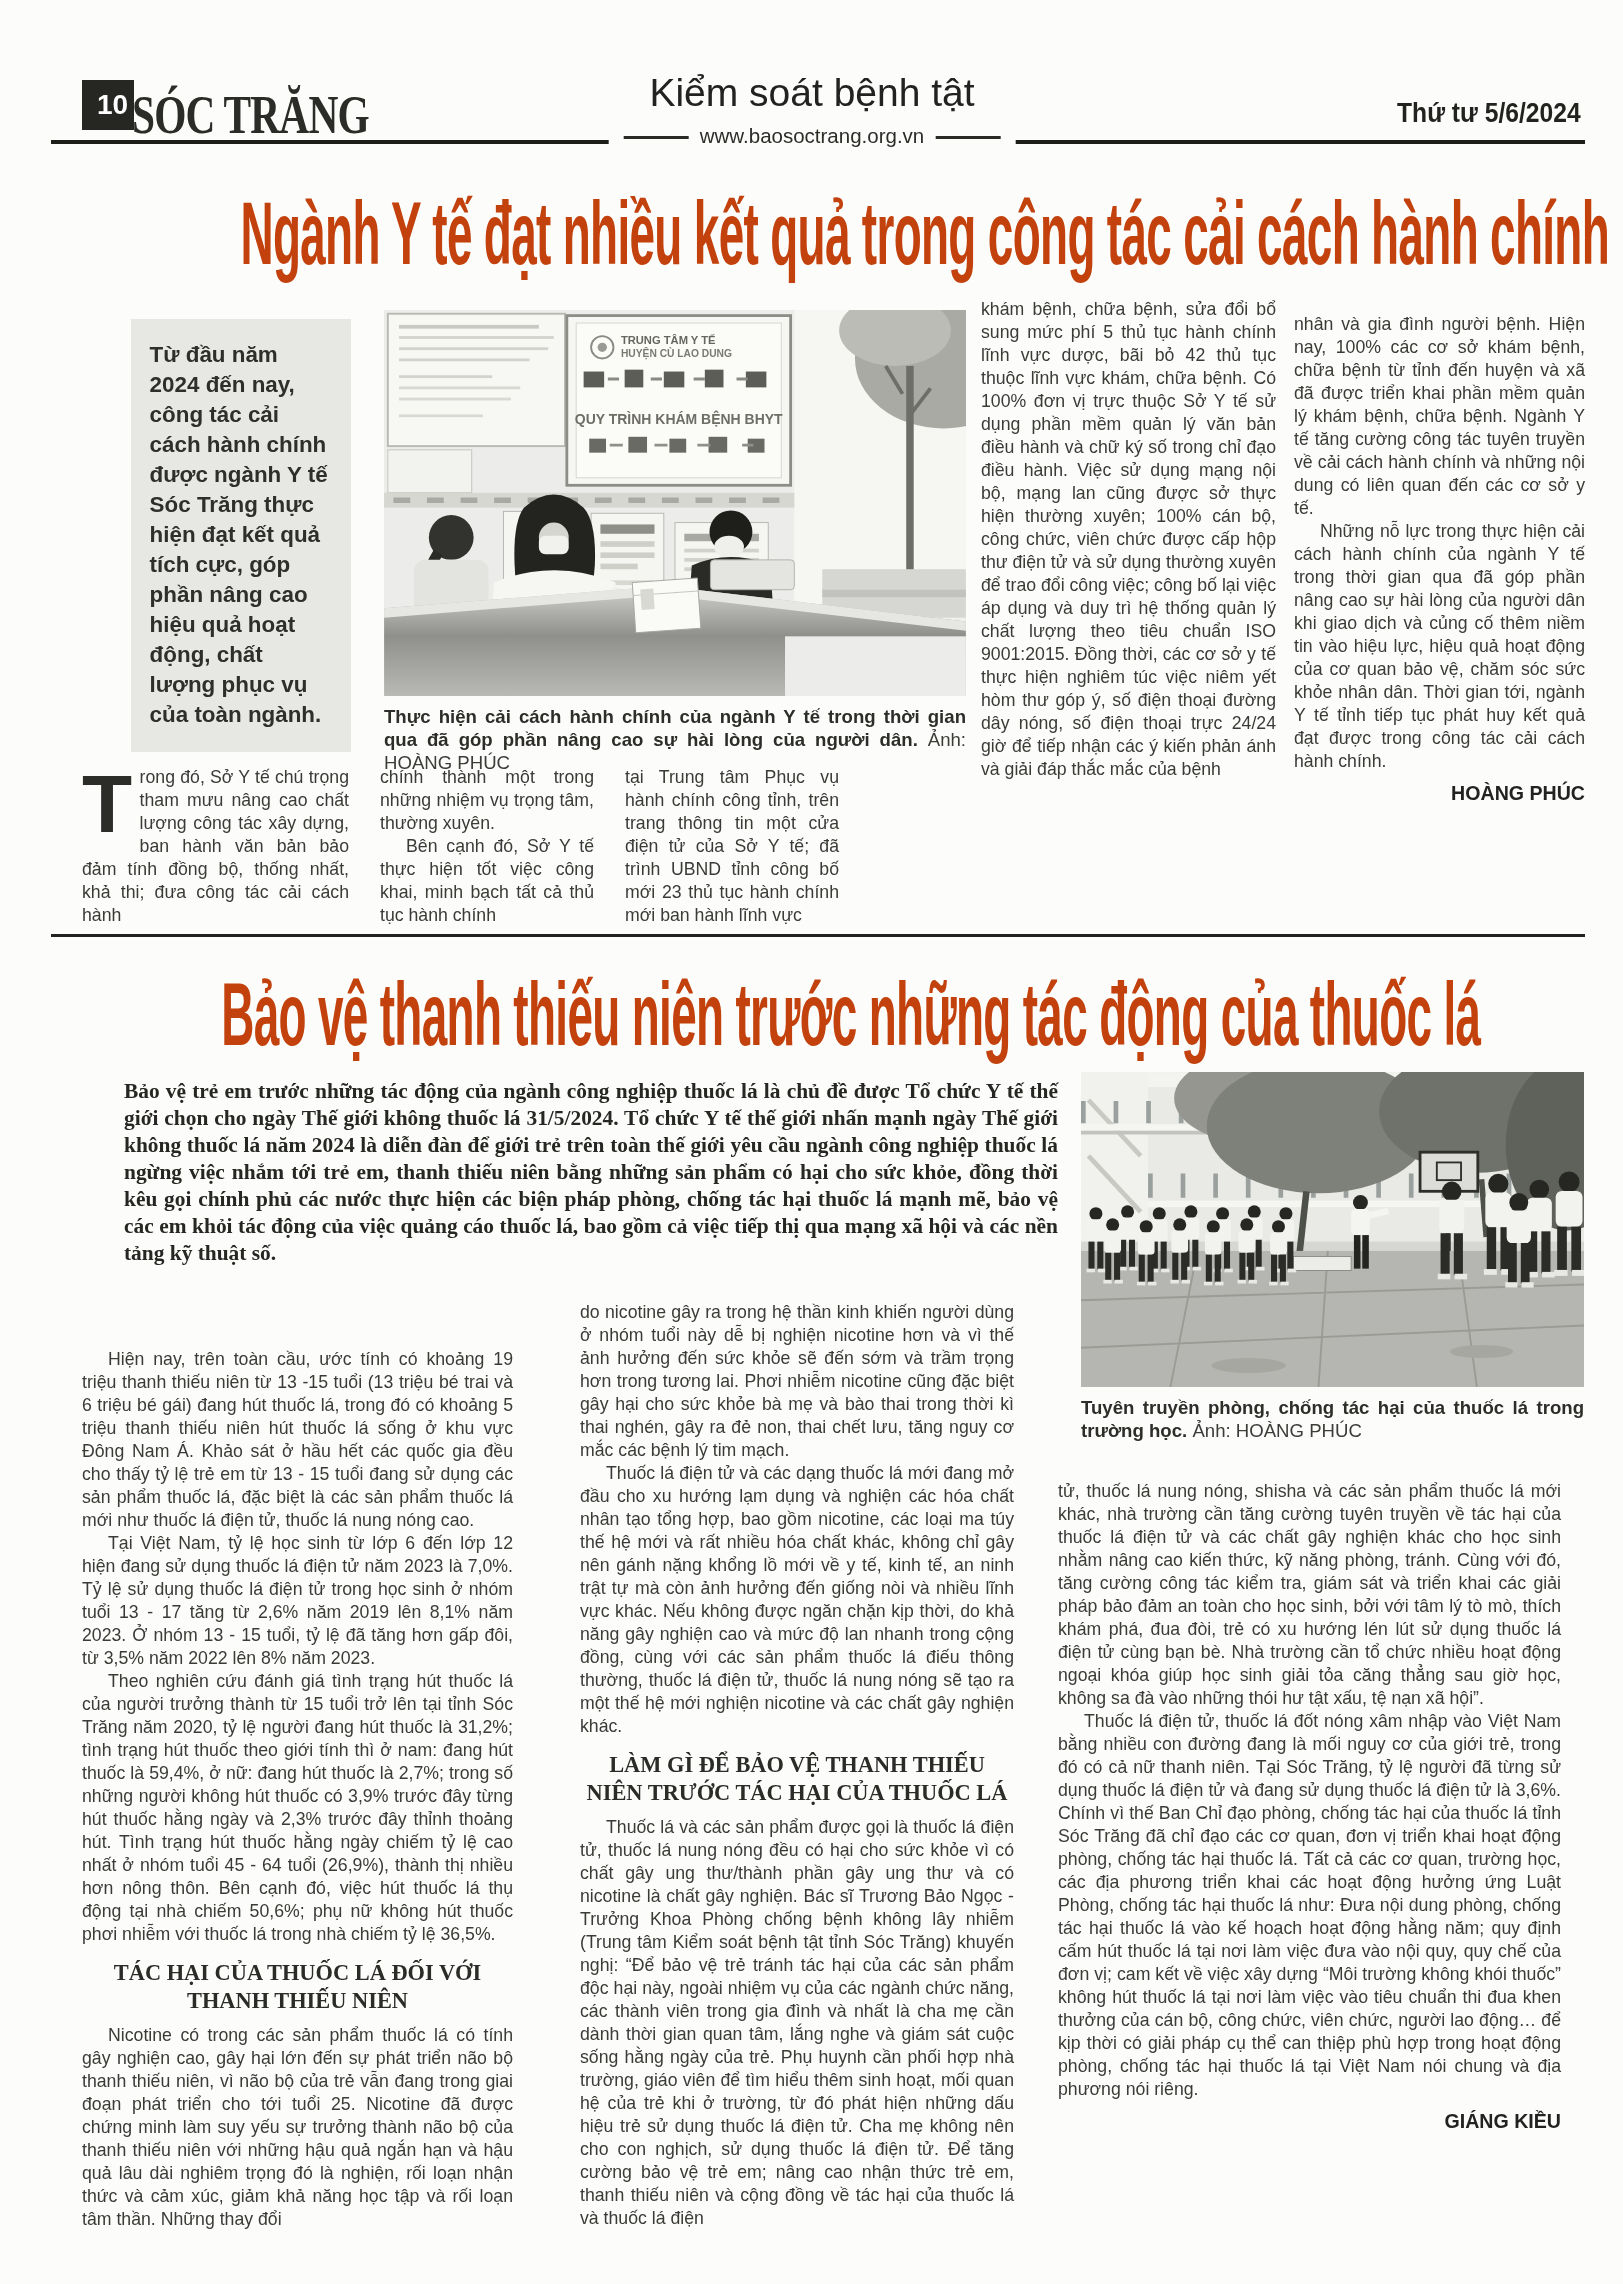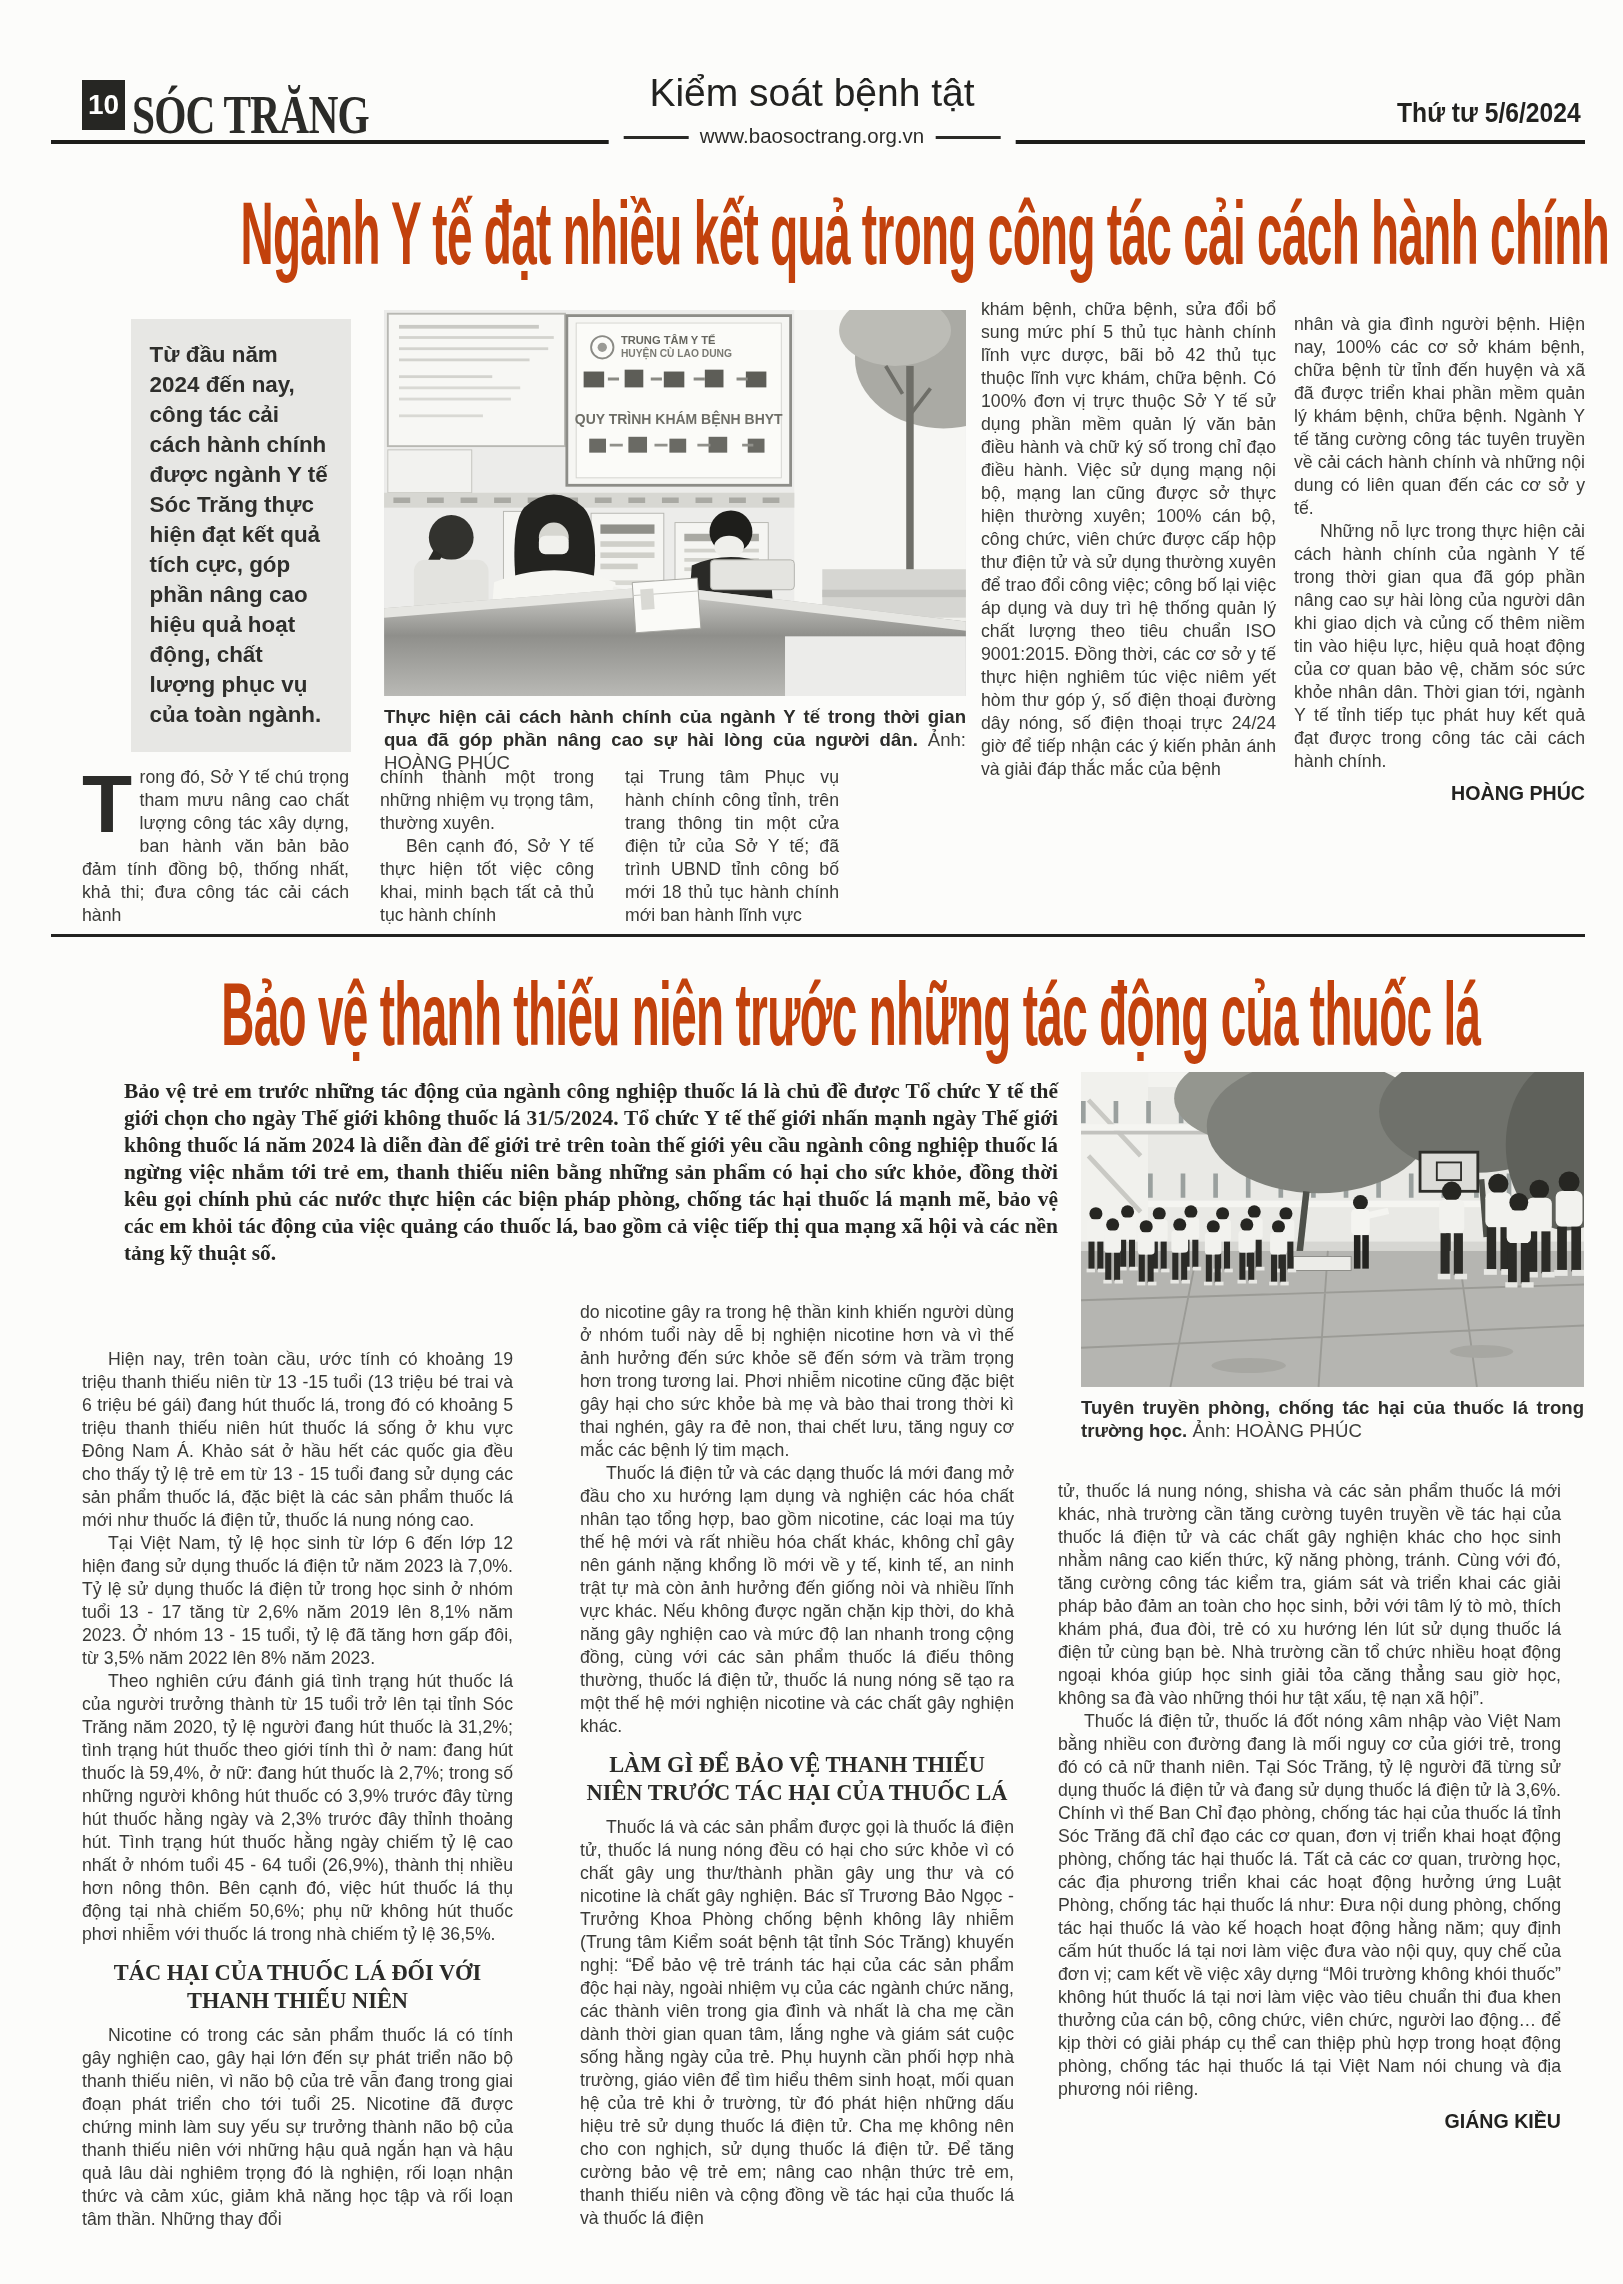--- a/index.html
+++ b/index.html
@@ -5,21 +5,21 @@
   html,body{margin:0;padding:0;background:#9a9a97;}
   #page{
     position:relative;width:1624px;height:2285px;background:#fcfcfa;
     font-family:"Liberation Sans",sans-serif;color:#333330;overflow:hidden;
     margin:0 auto;
   }
   .abs{position:absolute;}
 
   
   .pagenum{left:82px;top:80px;width:43px;height:50px;background:#262623;color:#fff;
-    display:flex;align-items:center;justify-content:center;font-weight:bold;font-size:28px;}
+    display:flex;align-items:center;justify-content:center;font-weight:bold;font-size:28px;padding-left:9px;}
   .masthead{left:132px;top:82px;font-family:"Liberation Serif",serif;font-weight:700;
     font-size:47px;letter-spacing:-0.9px;color:#2b2b28;transform:scale(.88,1.18);
     transform-origin:left top;white-space:nowrap;}
   .section-title{left:0;top:71px;width:100%;text-align:center;font-size:39px;color:#222220;}
   .website{left:50%;top:124px;transform:translateX(-50%);background:#fcfcfa;
     padding:0 3.7px;font-size:20.5px;color:#2c2c29;white-space:nowrap;z-index:2;}
   .website::before,.website::after{content:"";display:inline-block;width:65px;height:2.8px;
     background:#2a2a27;vertical-align:middle;margin:0 11.2px;}
   .issue-date{right:43px;top:97px;font-size:28px;font-weight:bold;color:#22221f;
     transform:scaleX(.88);transform-origin:right center;white-space:nowrap;}
@@ -226,21 +226,21 @@
   </div>
 
   <div class="abs body a1col1">
     <p><span class="dropcap">T</span><span>rong đó, Sở Y tế chú trọng tham mưu nâng cao chất lượng công tác xây dựng, ban hành văn bản bảo đảm tính đồng bộ, thống nhất, khả thi; đưa công tác cải cách hành</span></p>
   </div>
   <div class="abs body a1col2">
     <p>chính thành một trong những nhiệm vụ trọng tâm, thường xuyên.</p>
     <p class="ind">Bên cạnh đó, Sở Y tế thực hiện tốt việc công khai, minh bạch tất cả thủ tục hành chính</p>
   </div>
   <div class="abs body a1col3">
-    <p>tại Trung tâm Phục vụ hành chính công tỉnh, trên trang thông tin một cửa điện tử của Sở Y tế; đã trình UBND tỉnh công bố mới 18 thủ tục hành chính mới ban hành lĩnh vực</p>
+    <p>tại Trung tâm Phục vụ hành chính công tỉnh, trên trang thông tin một cửa điện tử của Sở Y tế; đã trình UBND tỉnh công bố mới 23 thủ tục hành chính mới ban hành lĩnh vực</p>
   </div>
   <div class="abs body a1col4">
     <p>khám bệnh, chữa bệnh, sửa đổi bổ sung mức phí 5 thủ tục hành chính lĩnh vực dược, bãi bỏ 42 thủ tục thuộc lĩnh vực khám, chữa bệnh. Có 100% đơn vị trực thuộc Sở Y tế sử dụng phần mềm quản lý văn bản điều hành và chữ ký số trong chỉ đạo điều hành. Việc sử dụng mạng nội bộ, mạng lan cũng được sở thực hiện thường xuyên; 100% cán bộ, công chức, viên chức được cấp hộp thư điện tử và sử dụng thường xuyên để trao đổi công việc; công bố lại việc áp dụng và duy trì hệ thống quản lý chất lượng theo tiêu chuẩn ISO 9001:2015. Đồng thời, các cơ sở y tế thực hiện nghiêm túc việc niêm yết hòm thư góp ý, số điện thoại đường dây nóng, số điện thoại trực 24/24 giờ để tiếp nhận các ý kiến phản ánh và giải đáp thắc mắc của bệnh</p>
   </div>
   <div class="abs body a1col5">
     <p>nhân và gia đình người bệnh. Hiện nay, 100% các cơ sở khám bệnh, chữa bệnh từ tỉnh đến huyện và xã đã được triển khai phần mềm quản lý khám bệnh, chữa bệnh. Ngành Y tế tăng cường công tác tuyên truyền về cải cách hành chính và những nội dung có liên quan đến các cơ sở y tế.</p>
     <p class="ind">Những nỗ lực trong thực hiện cải cách hành chính của ngành Y tế trong thời gian qua đã góp phần nâng cao sự hài lòng của người dân khi giao dịch và củng cố thêm niềm tin vào hiệu lực, hiệu quả hoạt động của cơ quan bảo vệ, chăm sóc sức khỏe nhân dân. Thời gian tới, ngành Y tế tỉnh tiếp tục phát huy kết quả đạt được trong công tác cải cách hành chính.</p>
     <div class="byline">HOÀNG PHÚC</div>
   </div>
 

